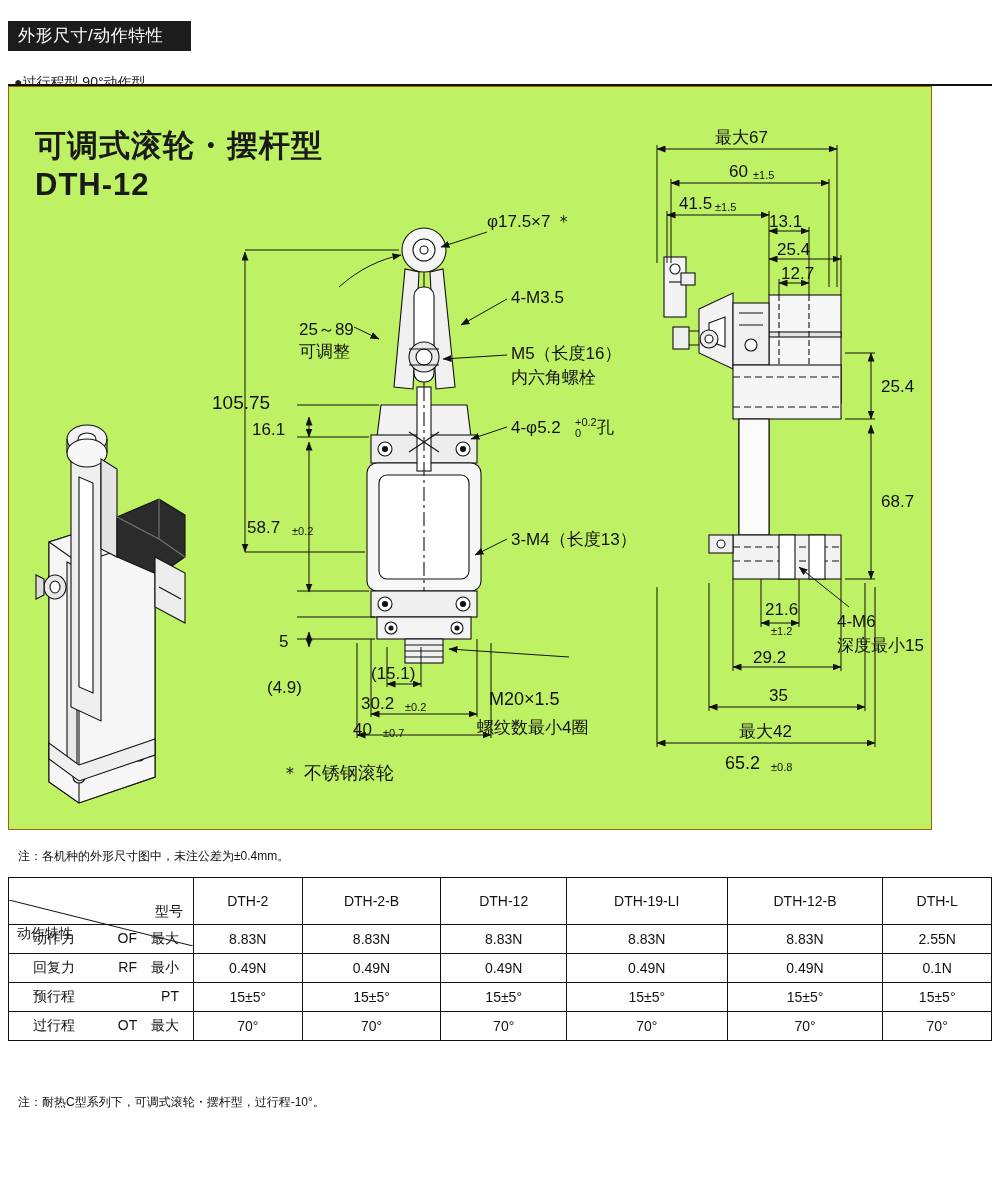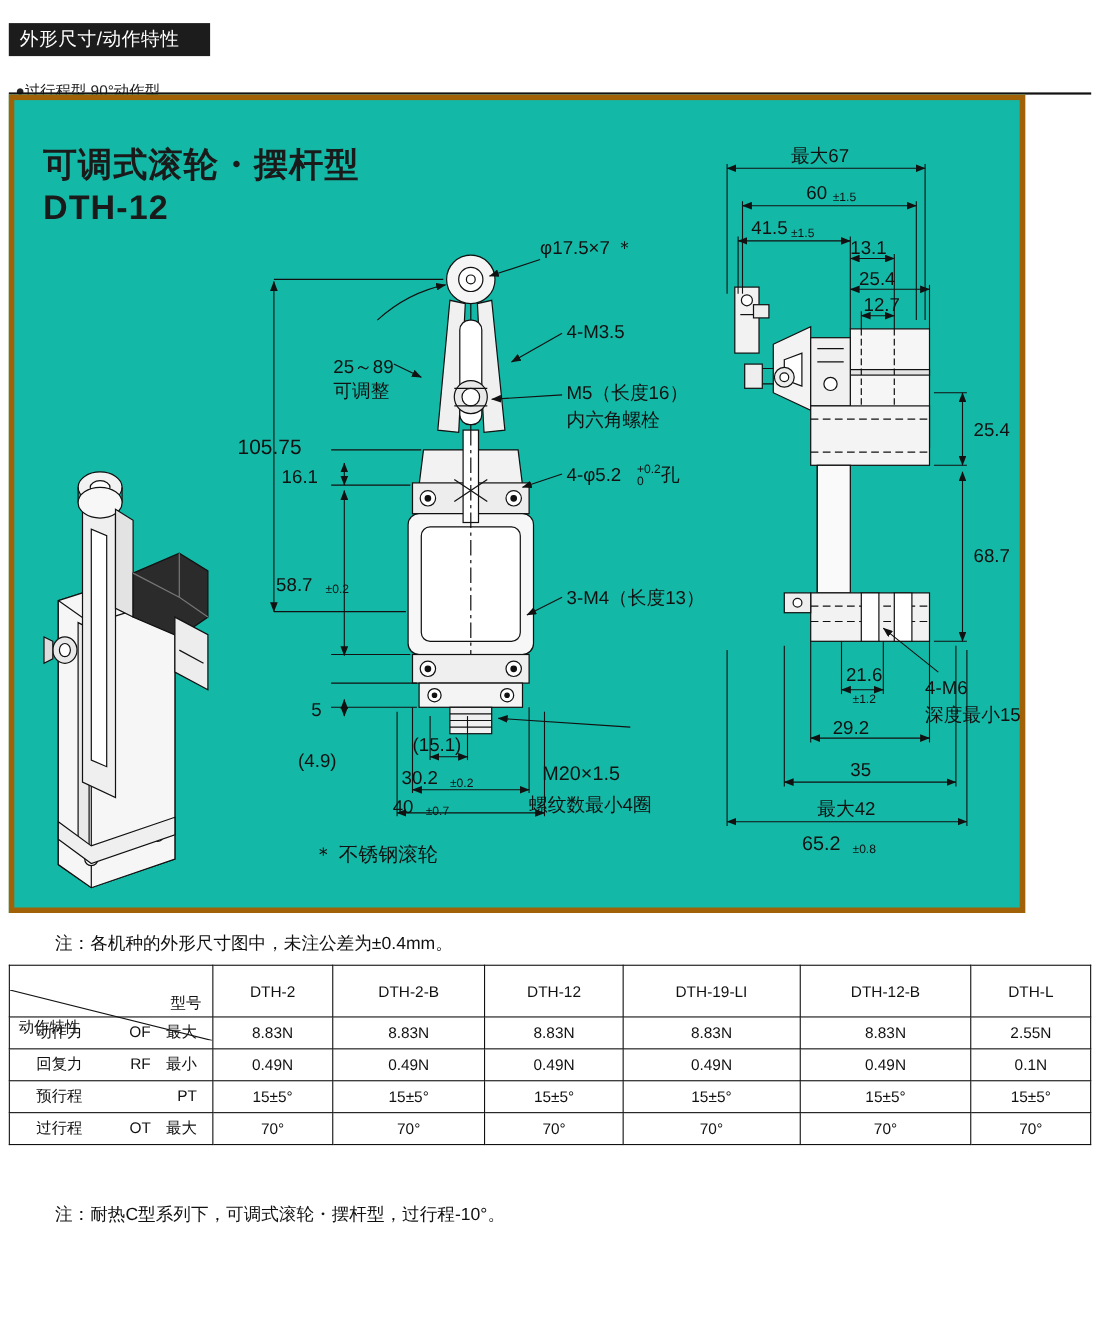--- a/index.html
+++ b/index.html
@@ -25,35 +25,35 @@
   .hdr-sub{
     position:absolute;left:14px;top:58px;font-size:14px;color:#222;margin-top:16px;
   }
   .hdr-rule{
     position:absolute;left:8px;top:84px;width:984px;height:2px;background:#111;
   }
 
   
   .frame{
     position:absolute;left:8px;top:86px;width:924px;height:744px;
-    border:5px solid #a16207;box-sizing:border-box;background:#14b8a6;
+    border:1px solid #a16207;box-sizing:border-box;background:#bef264;
   }
   .title-main{
     position:absolute;left:26px;top:38px;font-size:31px;font-weight:bold;letter-spacing:1px;
   }
   .title-sub{
     position:absolute;left:26px;top:80px;font-size:31px;font-weight:bold;letter-spacing:1px;
   }
 
   
   .draw{position:absolute;left:0;top:0;width:984px;height:744px;}
 
   
   .note{
-    position:absolute;font-size:16px;color:#111;margin-left:32px;
+    position:absolute;font-size:12px;color:#111;
   }
   .note-top{left:18px;top:848px;}
   .note-bottom{left:18px;top:1094px;}
 
   
   table.spec{
     position:absolute;left:8px;top:877px;width:984px;
     border-collapse:collapse;font-size:14px;
   }
   table.spec td,table.spec th{

